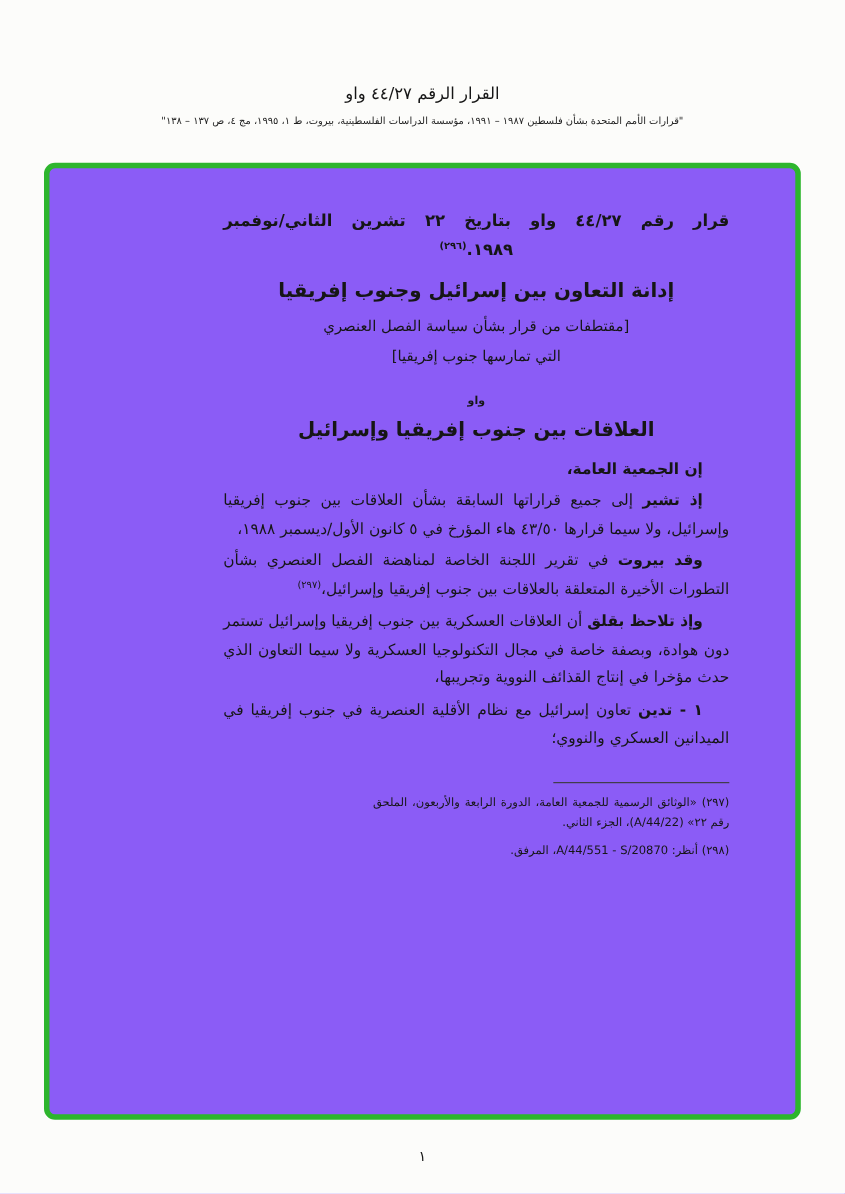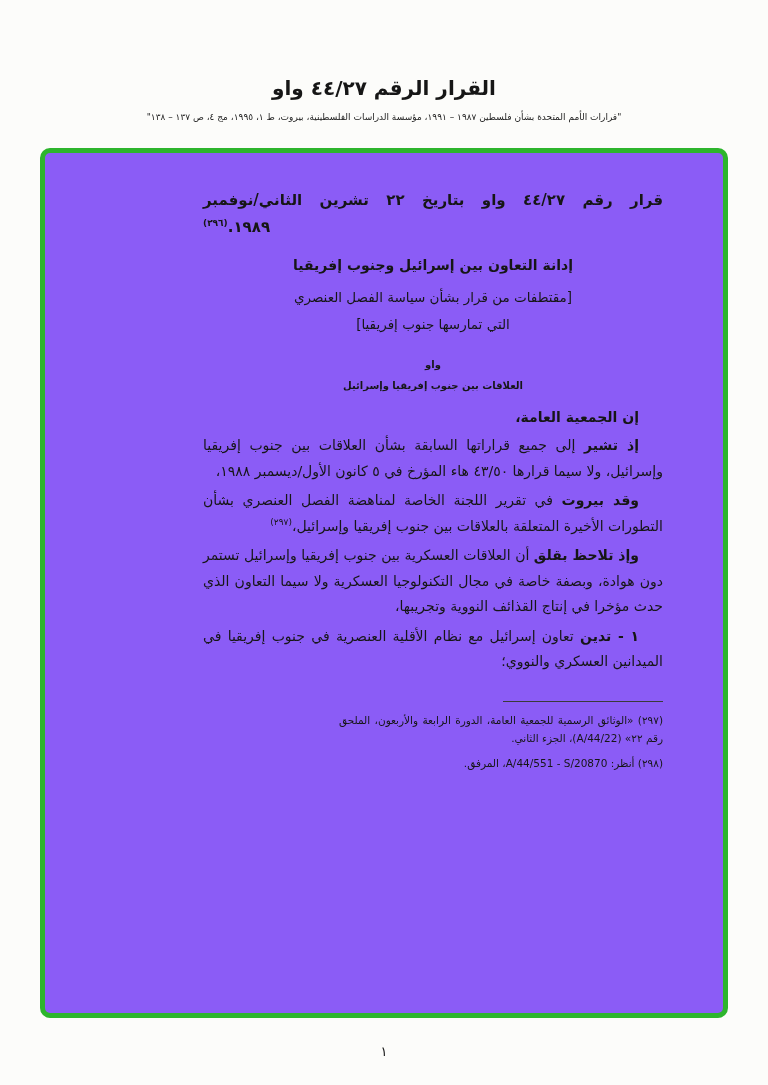--- a/index.html
+++ b/index.html
@@ -15,49 +15,49 @@
     overflow: hidden;
   }
 
   
   .doc-header {
     position: absolute;
     top: 76px; left: 0; right: 0;
     text-align: center;
     direction: rtl;
   }
-  .doc-header-title { font-size: 20px; font-weight: bold; letter-spacing: 0.2px; }
+  .doc-header-title { font-size: 15px; font-weight: normal; letter-spacing: 0.2px; }
   .doc-header-source { font-size: 9px; margin-top: 12px; color: #222; letter-spacing: 0.1px; }
 
   
   .green-box {
     position: absolute;
     top: 148px; left: 40px;
     width: 688px; height: 870px;
     border: 5px solid #2db52d;
     border-radius: 10px;
     overflow: hidden;
     background: #8b5cf6;
   }
   .box-inner {
     direction: rtl;
     padding: 34px 60px 0 158px;
     text-align: justify;
   }
 
   .res-title { font-size: 15px; font-weight: bold; line-height: 27px; margin-bottom: 13px; }
   .title-l1 { text-align: justify; text-align-last: justify; }
-  .title-l2 { text-align: left; }
+  .title-l2 { text-align: center; }
   sup { font-size: 9px; vertical-align: super; line-height: 0; }
 
   .center { text-align: center; text-align-last: center; text-indent: 0; }
-  .subject { font-weight: bold; font-size: 14px; line-height: 22px; margin-bottom: 10px; }
+  .subject { font-weight: bold; font-size: 18px; line-height: 22px; margin-bottom: 10px; }
   .excerpt { font-size: 13.5px; line-height: 22px; margin-bottom: 5px; }
   .section-letter { font-weight: bold; font-size: 10px; margin: 24px 0 10px; }
-  .section-title { font-weight: bold; font-size: 10px; margin-bottom: 14px; }
+  .section-title { font-weight: bold; font-size: 18px; margin-bottom: 14px; }
 
   .opening { font-weight: bold; font-size: 14px; line-height: 24px; text-indent: 24px; margin-bottom: 4px; }
   .para { font-size: 14px; line-height: 25.5px; text-indent: 24px; margin-bottom: 4px; }
   .para .lead { font-weight: bold; }
 
   
   .footnotes {
     width: 324px;
     margin-top: 26px;
     font-size: 10.5px;

